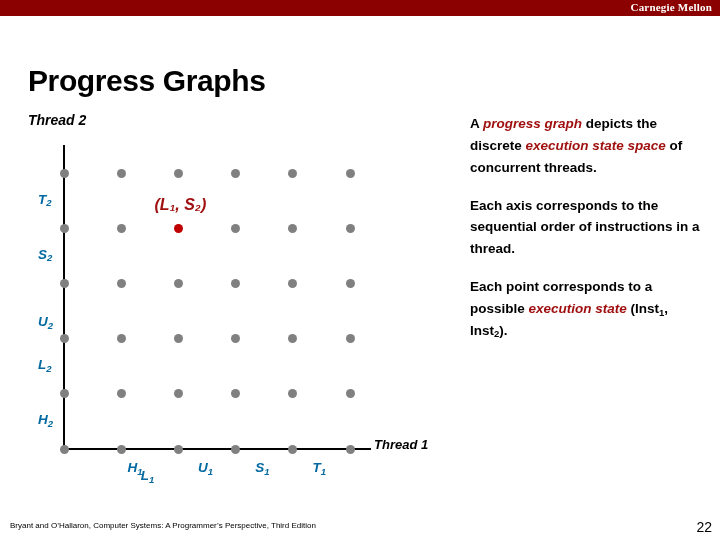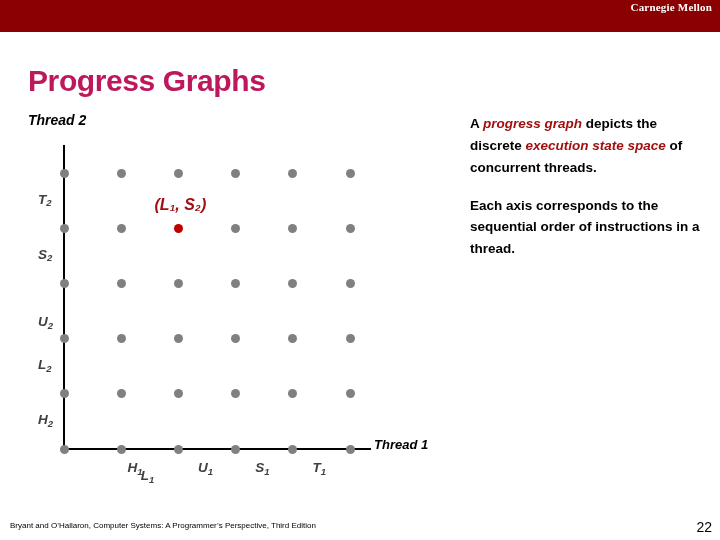--- a/index.html
+++ b/index.html
@@ -15,21 +15,21 @@
     font-family: "Liberation Sans", sans-serif;
     color: #000000;
   }
 
   
   #cmu-banner {
     position: absolute;
     left: 0;
     top: 0;
     width: 720px;
-    height: 32px;
+    height: 16px;
     background: #8b0000;
   }
   #cmu-banner-label {
     position: absolute;
     right: 8px;
     top: 1px;
     font-family: "Liberation Serif", serif;
     font-weight: bold;
     font-size: 11px;
     color: #ffffff;
@@ -38,21 +38,21 @@
   }
 
   
   #slide-title {
     position: absolute;
     left: 28px;
     top: 44px;
     font-size: 30px;
     font-weight: bold;
     letter-spacing: -0.4px;
-    color: #be185d;
+    color: #000000;
     white-space: nowrap;
   }
 
   
   #progress-graph {
     position: absolute;
     left: 0;
     top: 0;
     width: 470px;
     height: 500px;
@@ -106,21 +106,21 @@
     margin-left: -4.5px;
     margin-top: -4.5px;
     border-radius: 50%;
     background: #c00000;
   }
   .axis-tick-label {
     position: absolute;
     font-size: 13.5px;
     font-weight: bold;
     white-space: nowrap;
-    color: #404040;
+    color: #0369a1;
   }
   .axis-tick-label sub {
     font-size: 9.5px;
     vertical-align: baseline;
     position: relative;
     top: 2.5px;
   }
   #state-annotation {
     position: absolute;
     font-size: 16px;
@@ -248,17 +248,18 @@
 
   <div id="state-annotation" style="color: rgb(160, 16, 16); left: 180.4px; top: 196.2px;">(L₁, S₂)</div>
 </div>
 
 <div id="description-column">
 
   <p class="desc-para"><span>A </span><em>progress graph</em><span> depicts the discrete </span><em>execution state space</em><span> of concurrent  threads.</span></p>
 
   <p class="desc-para"><span>Each axis corresponds to the sequential order of instructions in a thread.</span></p>
 
+  <p class="desc-para"><span>Each point corresponds to a possible </span><em>execution state</em><span> (Inst</span><sub>1</sub><span>, Inst</span><sub>2</sub><span>).</span></p>
 
 </div>
 
 <div id="footer-citation">Bryant and O’Hallaron, Computer Systems: A Programmer’s Perspective, Third Edition</div>
 <div id="footer-page-number">22</div>
 
 </body></html>

